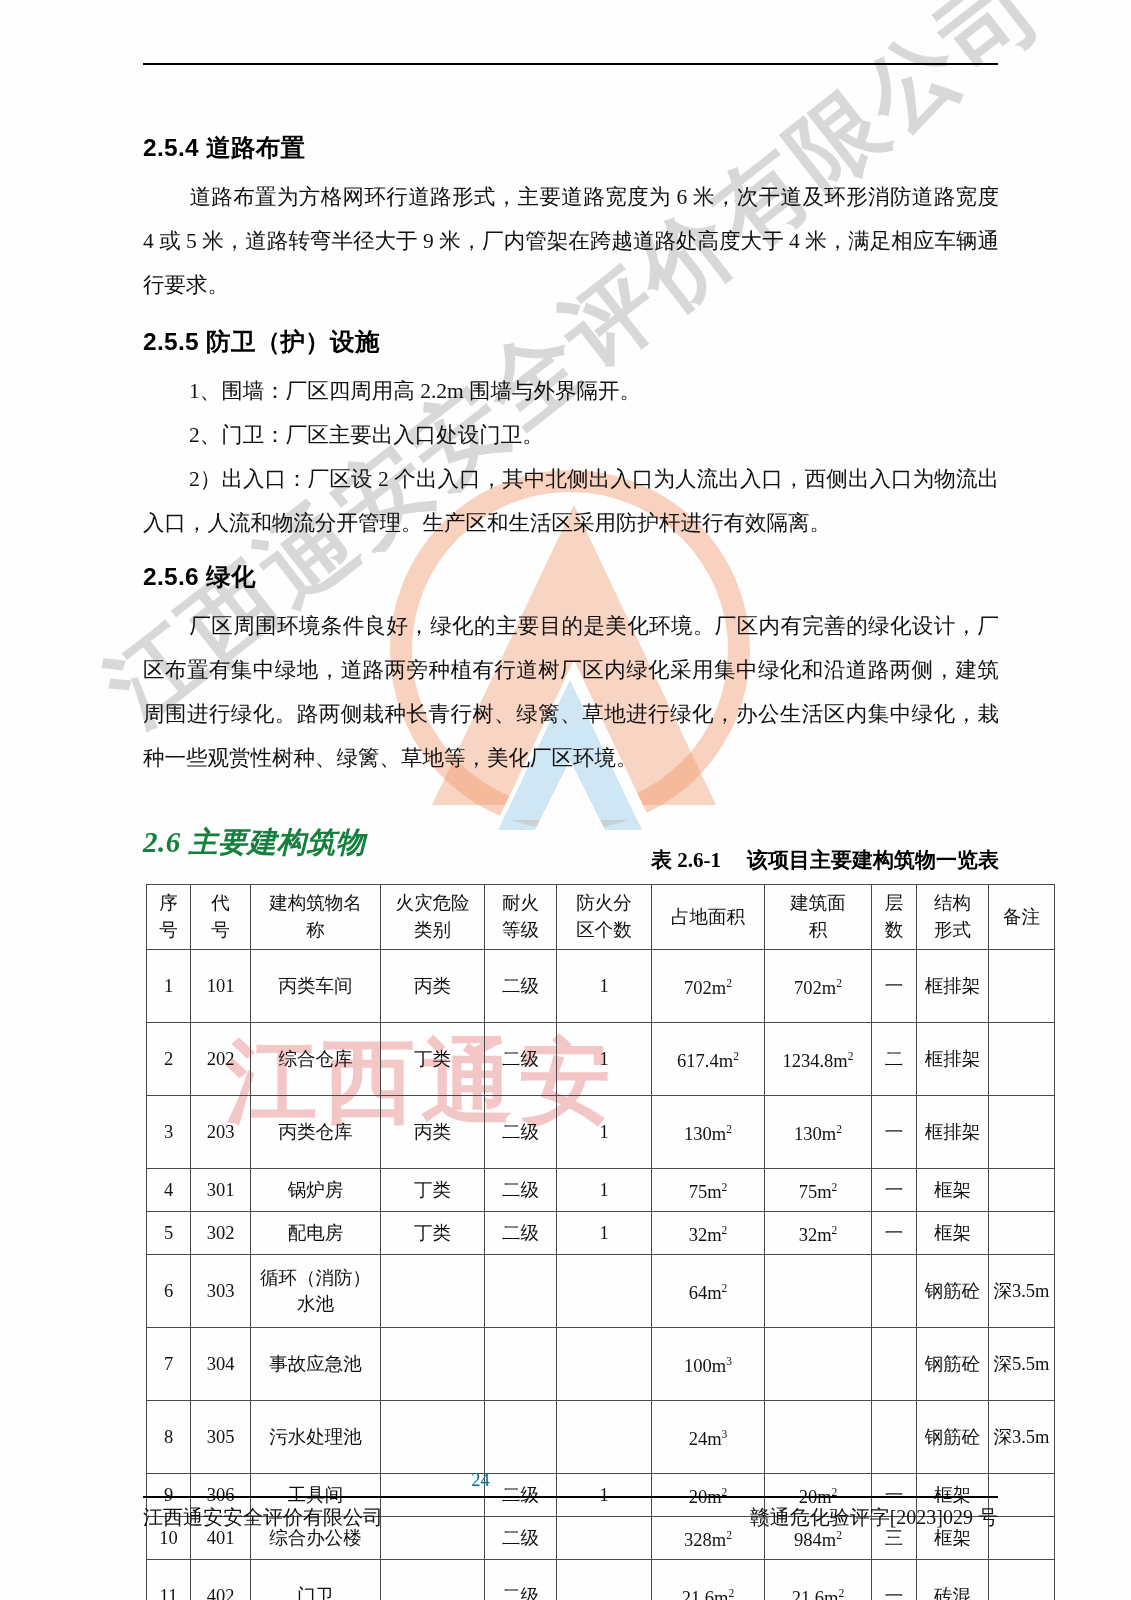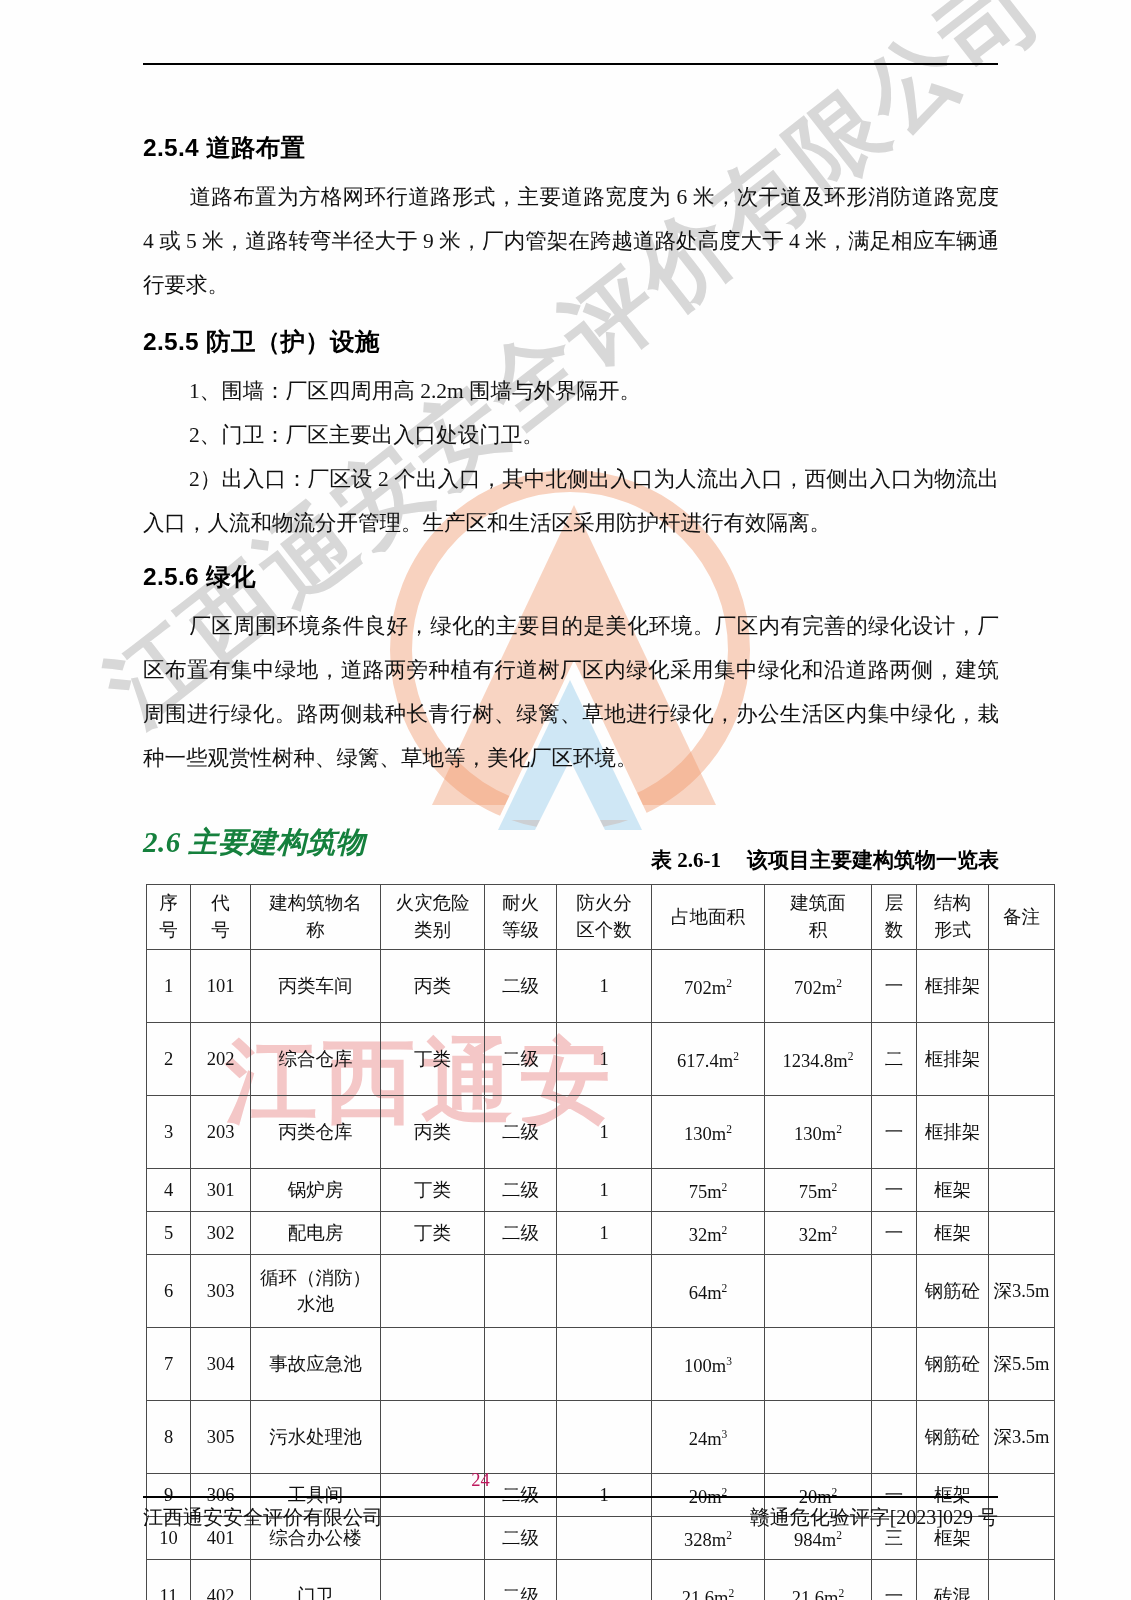--- a/index.html
+++ b/index.html
@@ -188,21 +188,21 @@
   .sup { font-size: 11.5px; vertical-align: super; }
   .nowrapc { white-space: nowrap; }
 
   
   .page-number {
     position: absolute;
     left: 0; top: 1470px;
     width: 961px;
     text-align: center;
     font-size: 18.5px;
-    color: #be185d;
+    color: #0369a1;
   }
   .footer-rule {
     position: absolute;
     left: 143px; top: 1496px;
     width: 855px;
     border-bottom: 2.6px solid #000;
   }
   .footer-left {
     position: absolute;
     left: 143px; top: 1504px;

